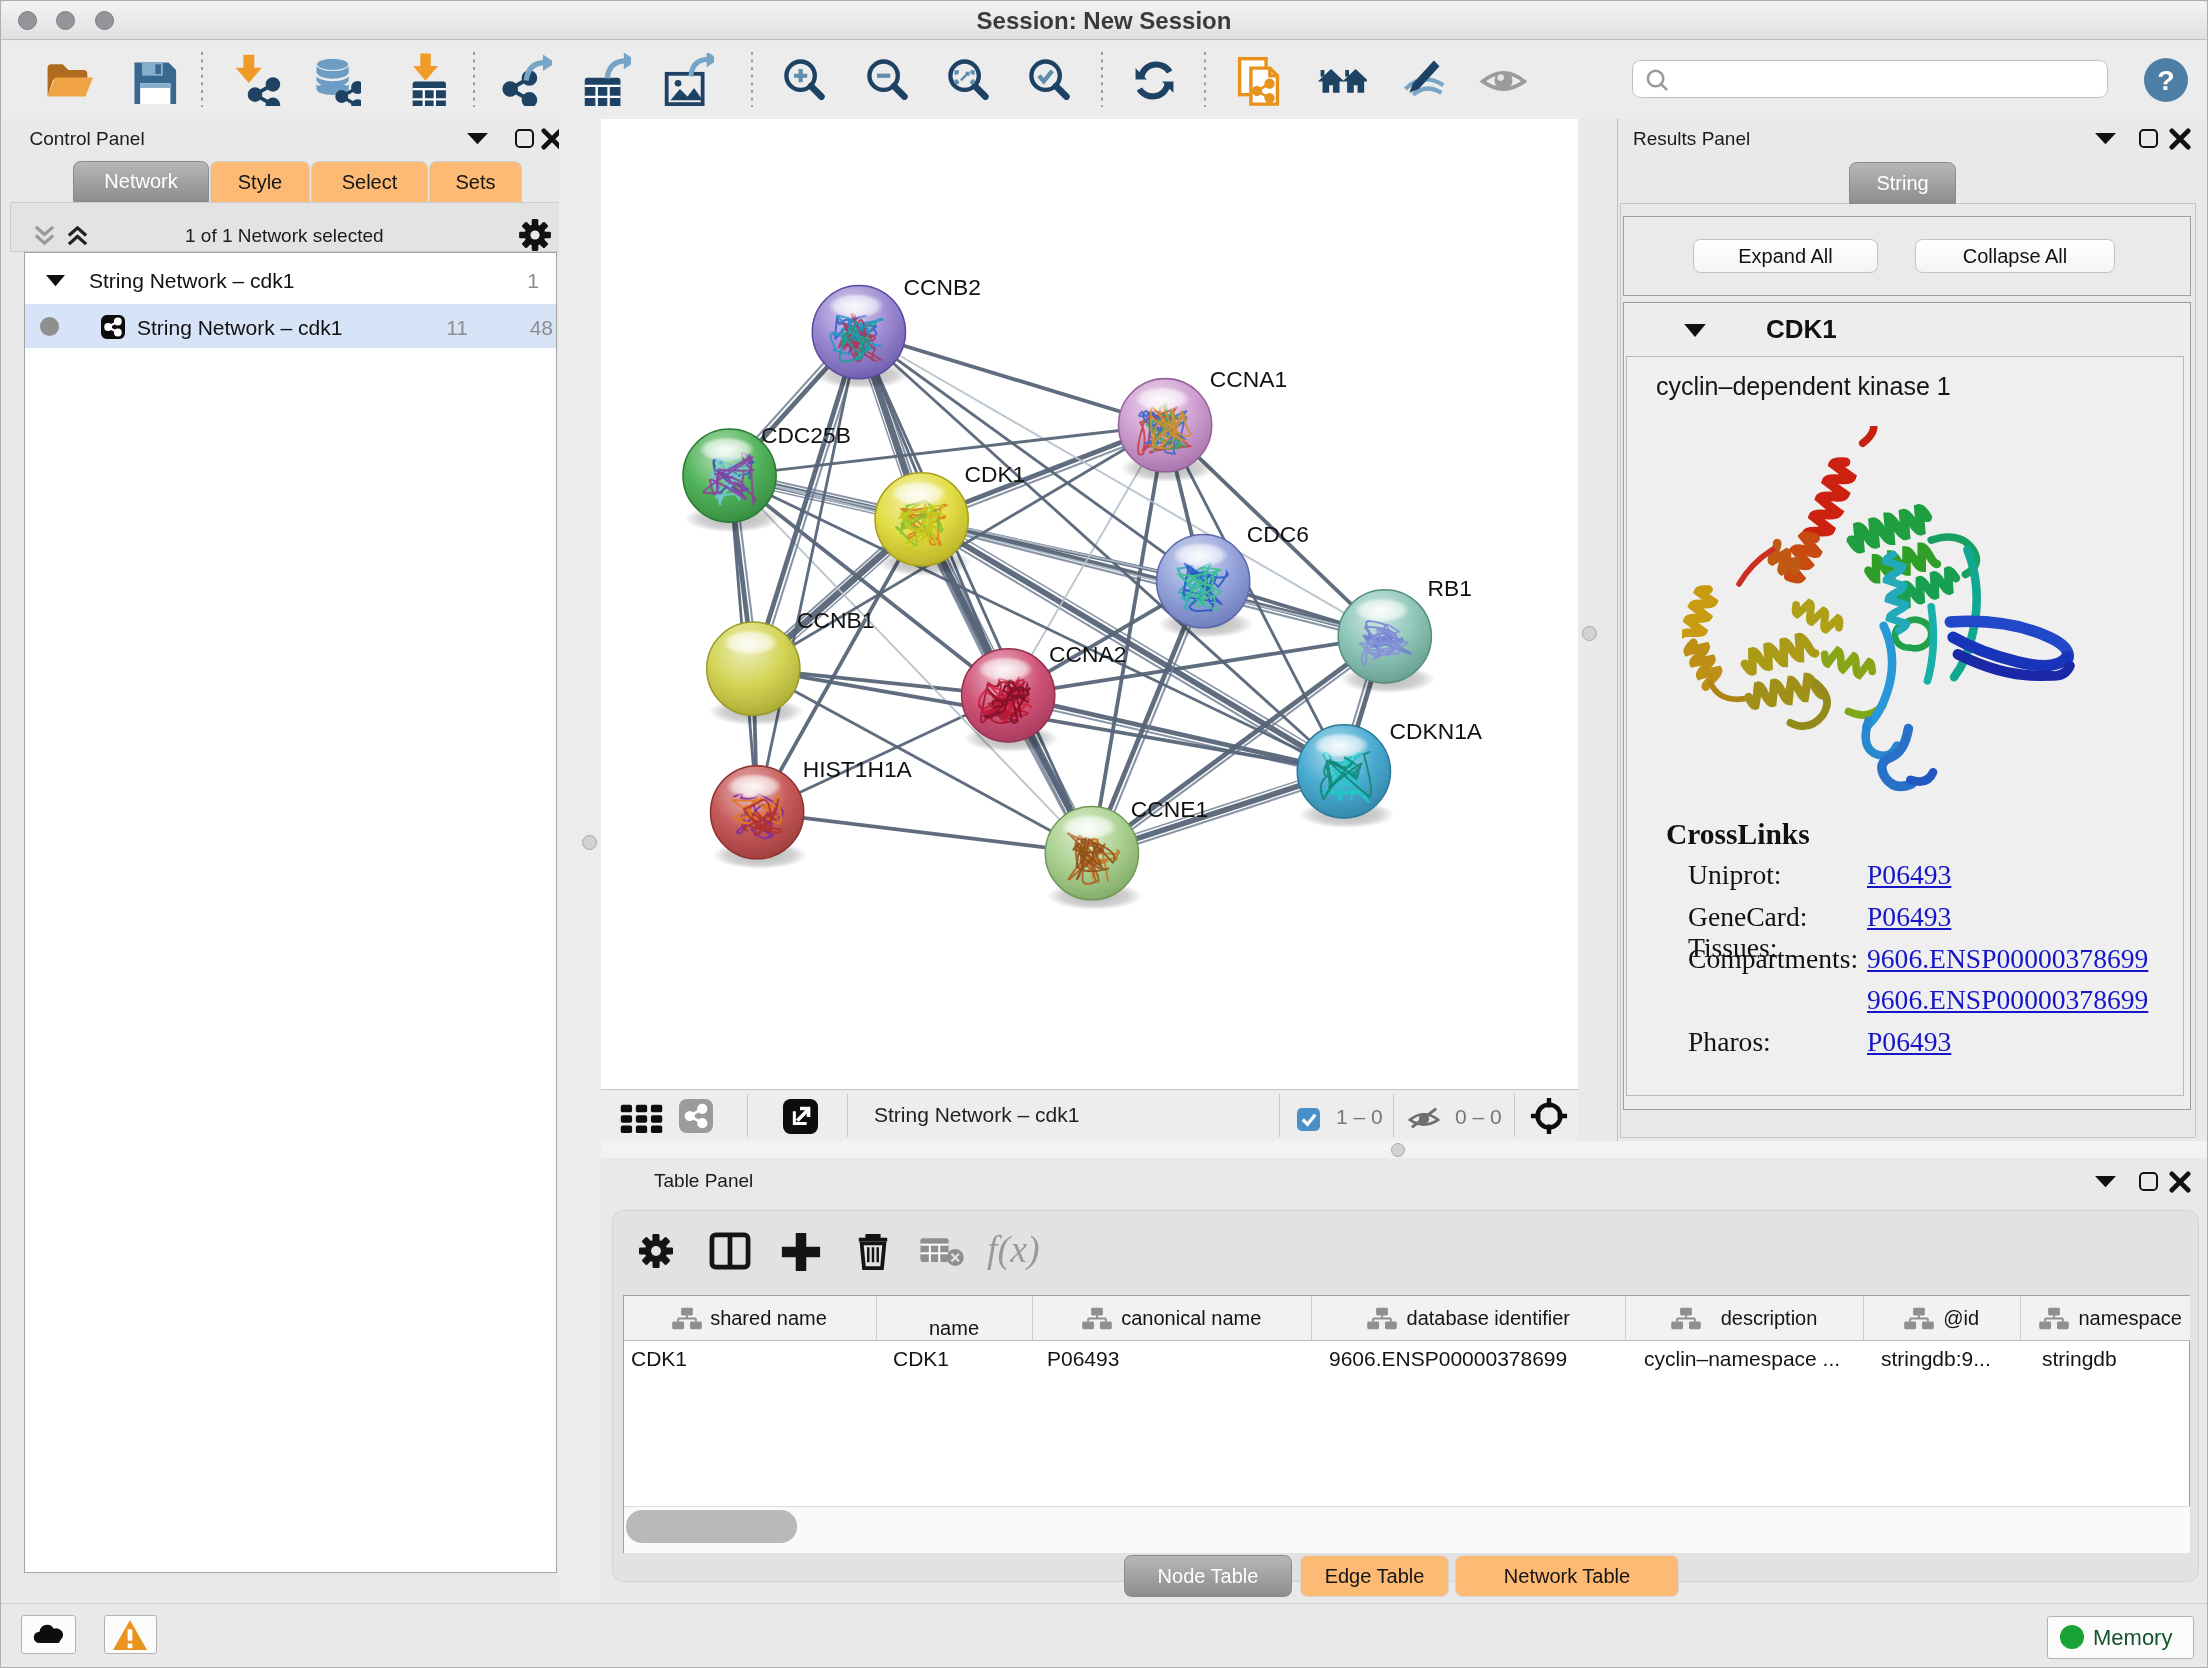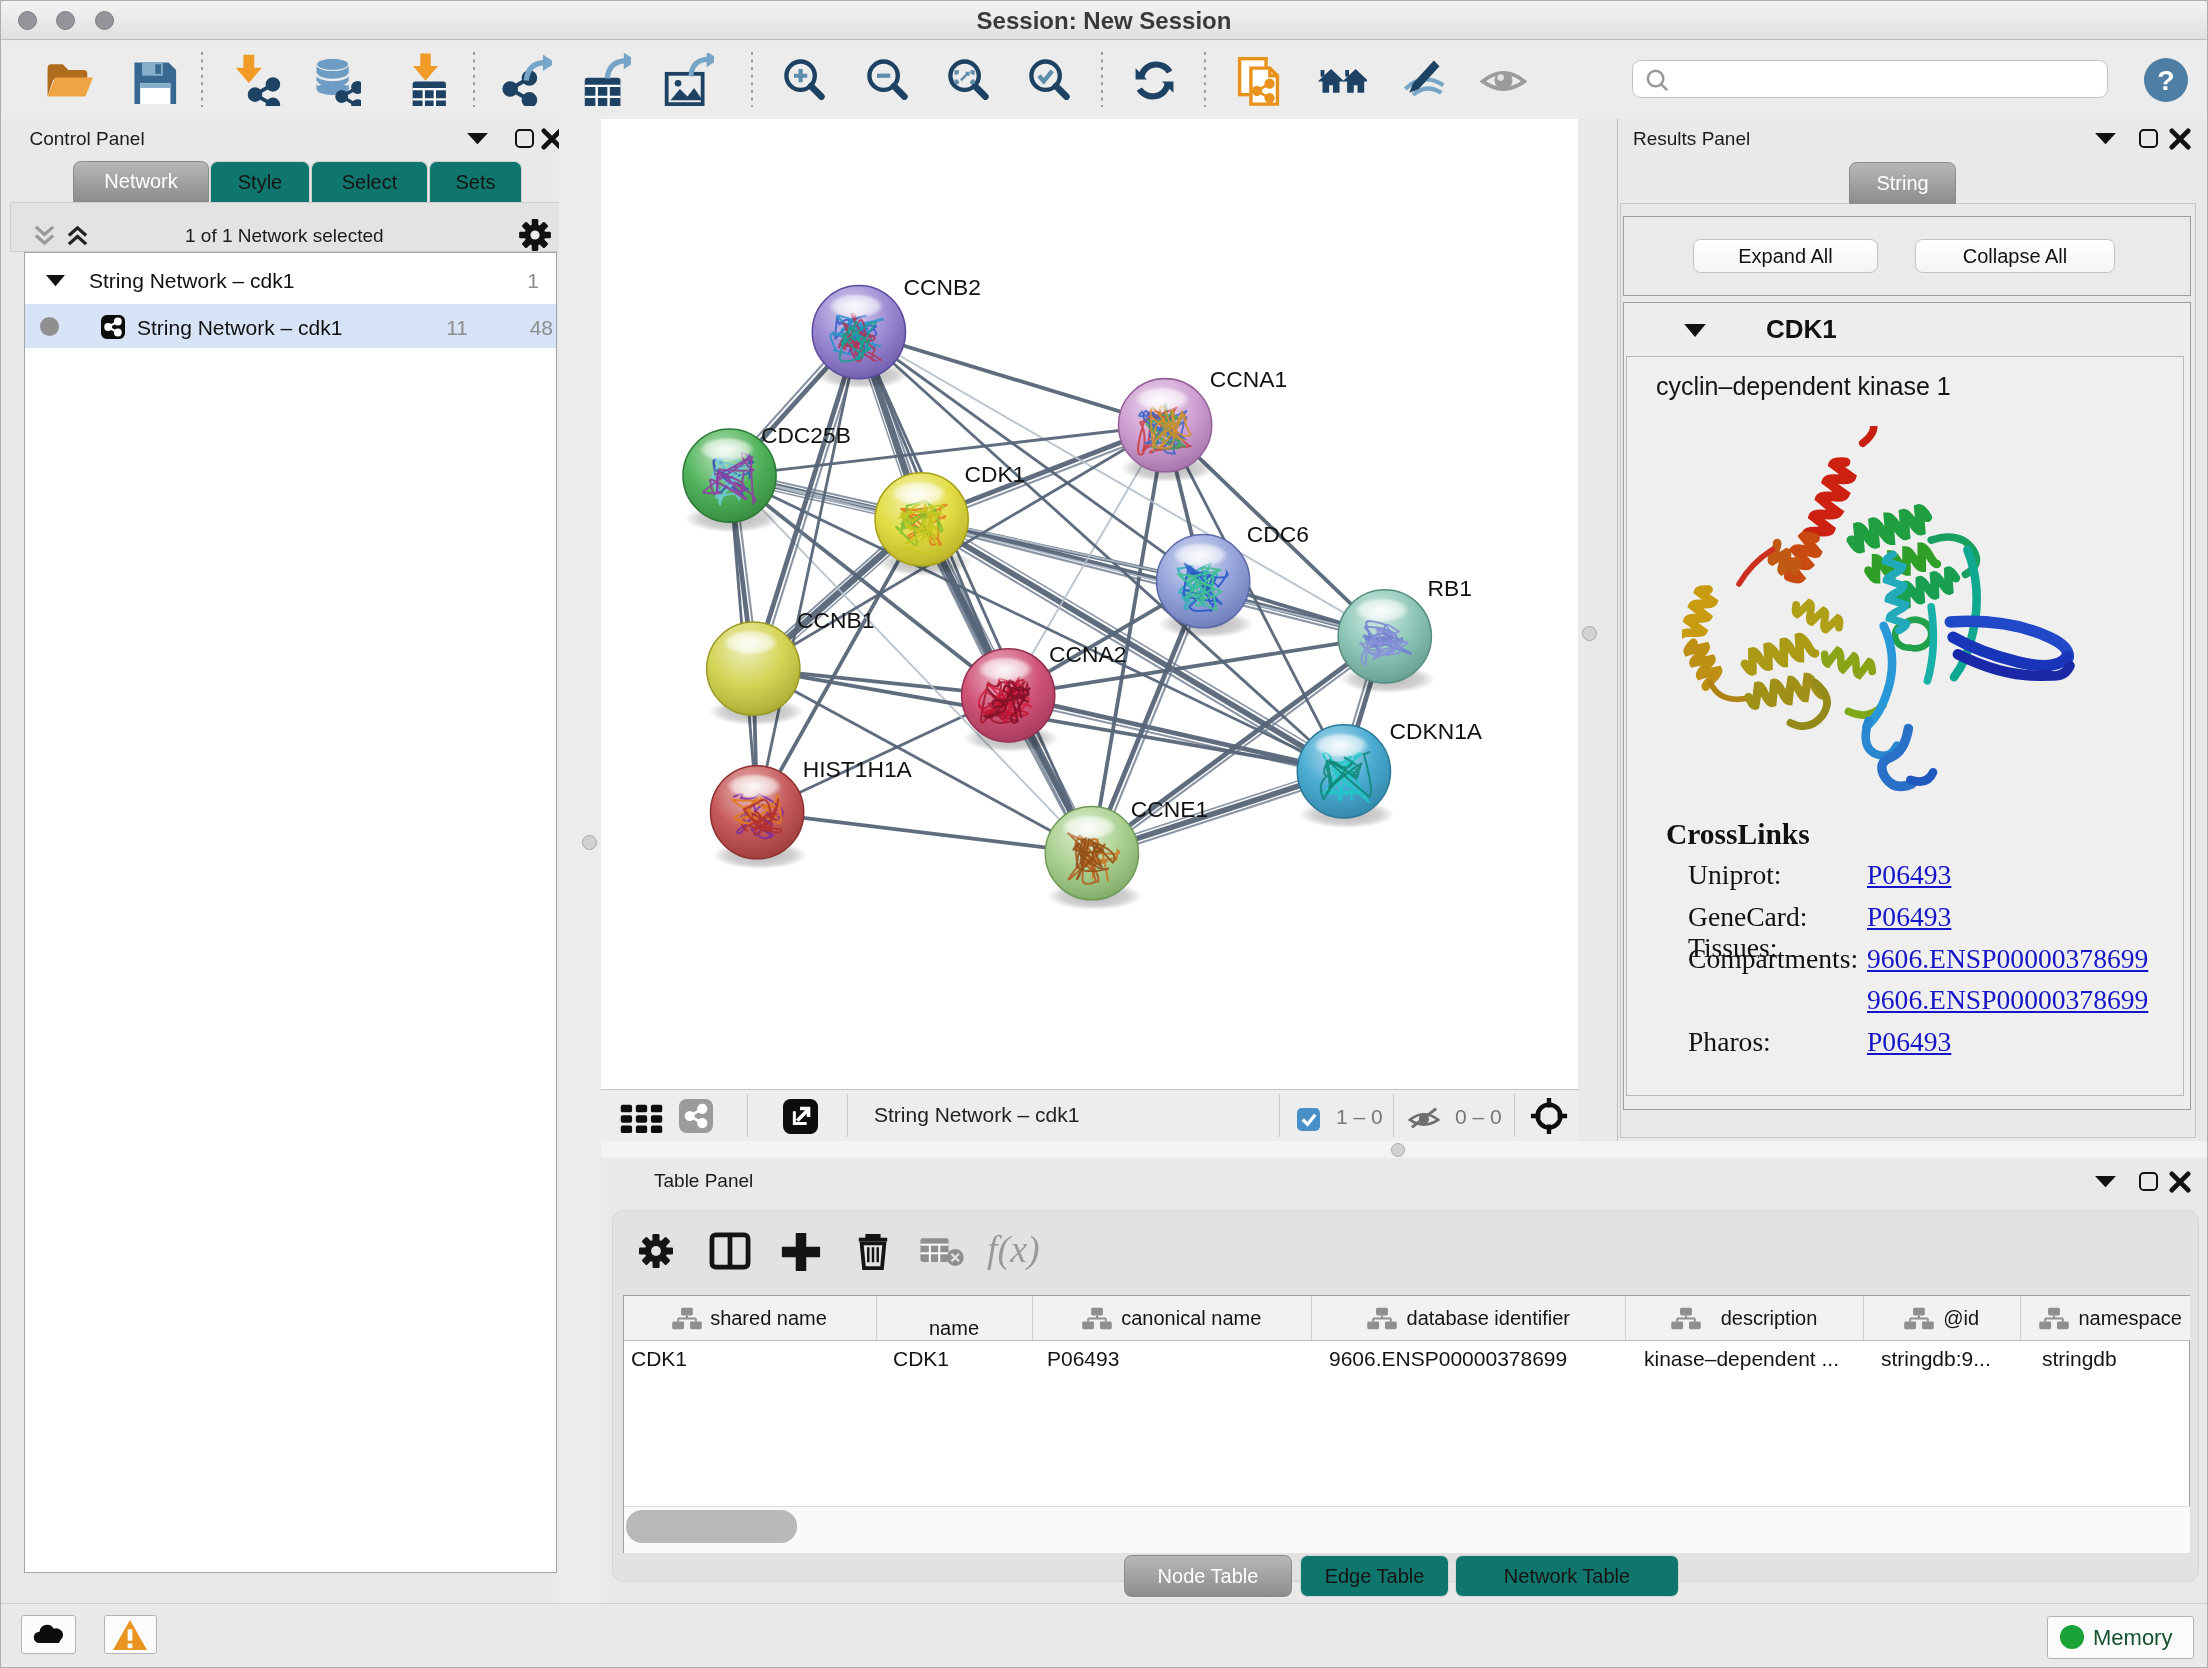--- a/index.html
+++ b/index.html
@@ -1,19 +1,19 @@
 <!DOCTYPE html>
 <html style="font-size:15px"><head><meta charset="utf-8"><style>
 *{box-sizing:border-box;margin:0;padding:0}
 html,body{width:2208px;height:1668px;overflow:hidden}
 body{font-family:"Liberation Sans",sans-serif;background:#e9e9e9;position:relative}
 .abs{position:absolute}
 .ptxt{color:#1b1b1b;font-size:19px}
 .wbox{background:#fff;border:1px solid #a5a5a5}
-.tab{position:absolute;display:flex;align-items:center;justify-content:center;font-size:20px;color:#151515;background:#0f766e;border:1px solid #cfcfcf;border-bottom:none;border-radius:7.6px 7.6px 0 0}
+.tab{position:absolute;display:flex;align-items:center;justify-content:center;font-size:20px;color:#151515;background:#fdba74;border:1px solid #cfcfcf;border-bottom:none;border-radius:7.6px 7.6px 0 0}
 .tabsel{background:linear-gradient(#b7b7b7,#8d8d8d);color:#fff;border:1px solid #8a8a8a}
 .btn{position:absolute;display:flex;align-items:center;justify-content:center;background:linear-gradient(#ffffff,#f4f4f4);border:1px solid #c2c2c2;border-radius:7.6px;font-size:20px;color:#111}
 </style></head><body>
 <div class="abs" style="left:0;top:0;width:2208px;height:40px;background:linear-gradient(#f4f4f4,#e0e0e0);border-bottom:1px solid #bdbdbd;border-radius:9.5px 9.5px 0 0"></div>
 <div class="abs" style="left:18px;top:10.5px;width:19px;height:19px;border-radius:50%;background:#94949a;border:1px solid #7e7e84"></div>
 <div class="abs" style="left:56px;top:10.5px;width:19px;height:19px;border-radius:50%;background:#94949a;border:1px solid #7e7e84"></div>
 <div class="abs" style="left:95px;top:10.5px;width:19px;height:19px;border-radius:50%;background:#94949a;border:1px solid #7e7e84"></div>
 <div class="abs" style="left:0;top:6.7px;width:2208px;text-align:center;font-size:24px;font-weight:bold;color:#3a3a3a">Session: New Session</div>
 <div class="abs" style="left:0;top:41px;width:2208px;height:78px;background:#ececec"></div>
 <svg class="abs" style="left:40px;top:53px" width="53" height="53" viewBox="0 0 56 56">
@@ -690,21 +690,21 @@
         <rect x="19.15" y="15.15" width="12.600000000000001" height="8.4" rx="1.5750000000000002"></rect>
         <path d="M16,8.85 v3.1500000000000004 M6.549999999999999,12 v3.1500000000000004 M25.450000000000003,12 v3.1500000000000004 M6.549999999999999,12 h18.900000000000002" stroke="#8f8f8f" stroke-width="2.1" fill="none"></path>
       </g>
     </svg>
     <span>namespace</span>
   </div>
 <div class="abs" style="left:631px;top:1347px;font-size:21px;color:#141414">CDK1</div>
 <div class="abs" style="left:893px;top:1347px;font-size:21px;color:#141414">CDK1</div>
 <div class="abs" style="left:1047px;top:1347px;font-size:21px;color:#141414">P06493</div>
 <div class="abs" style="left:1329px;top:1347px;font-size:21px;color:#141414">9606.ENSP00000378699</div>
-<div class="abs" style="left:1644px;top:1347px;font-size:21px;color:#141414">kinase–dependent ...</div>
+<div class="abs" style="left:1644px;top:1347px;font-size:21px;color:#141414">cyclin–namespace ...</div>
 <div class="abs" style="left:1881px;top:1347px;font-size:21px;color:#141414">stringdb:9...</div>
 <div class="abs" style="left:2042px;top:1347px;font-size:21px;color:#141414">stringdb</div>
 <div class="abs" style="left:624px;top:1506px;width:1566px;height:47px;background:#fafafa;border-top:1px solid #dcdcdc"></div>
 <div class="abs" style="left:626px;top:1510px;width:171px;height:33px;background:#b9b9b9;border-radius:16px"></div>
 <div class="tab tabsel" style="left:1124px;top:1555px;width:168px;height:42px;border-radius:7.6px">Node Table</div>
 <div class="tab" style="left:1300px;top:1555px;width:149px;height:42px;border-radius:7.6px;border:1px solid #d6d6d6">Edge Table</div>
 <div class="tab" style="left:1455px;top:1555px;width:224px;height:42px;border-radius:7.6px;border:1px solid #d6d6d6">Network Table</div>
 <div class="abs" style="left:0;top:1603px;width:2208px;height:66px;background:#e9e9e9;border-top:1px solid #cfcfcf"></div>
 <div class="abs" style="left:21px;top:1615px;width:55px;height:39px;background:#fcfcfc;border:1px solid #b3b3b3;border-radius:2.9px"></div>
 <svg class="abs" style="left:29.5px;top:1622px" width="38" height="27" viewBox="0 0 40 28">

